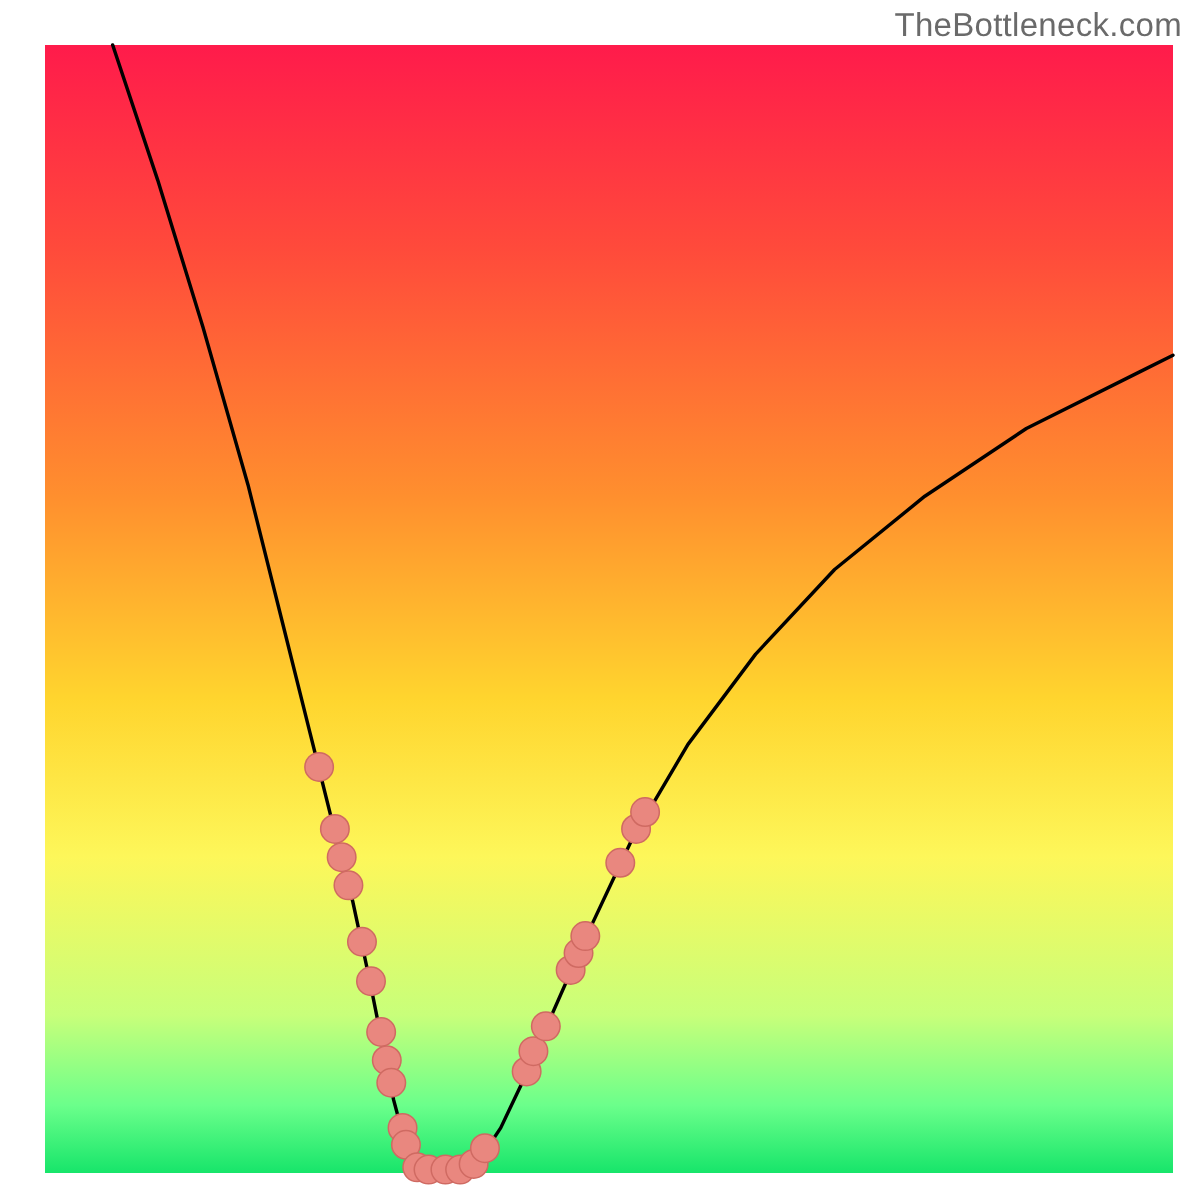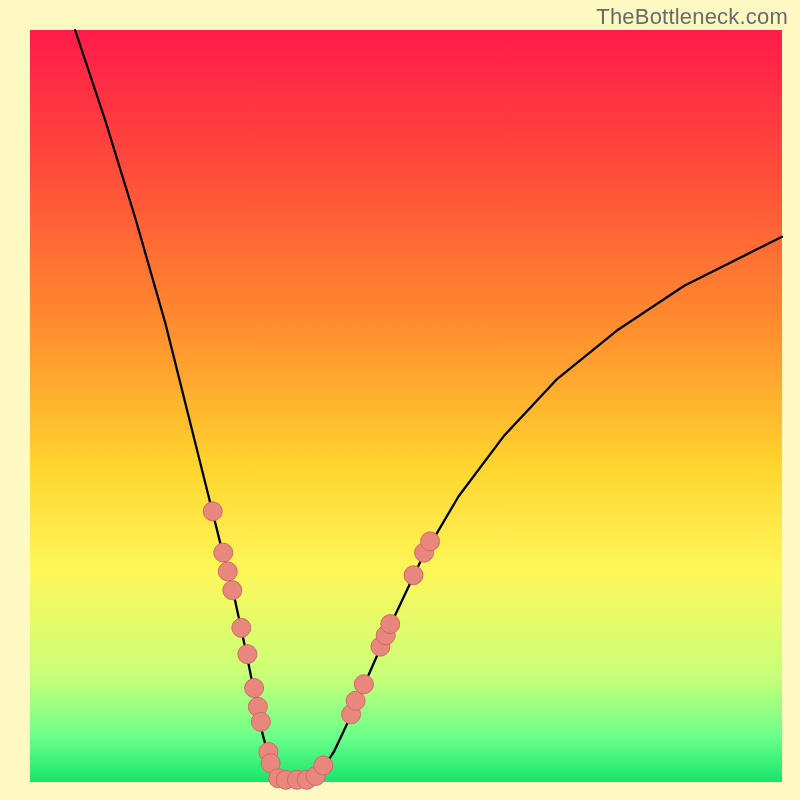--- a/index.html
+++ b/index.html
@@ -8,21 +8,21 @@
     width: 800px;
     height: 800px;
     overflow: hidden;
     background: #000;
     font-family: Arial, Helvetica, sans-serif;
   }
   .stage {
     position: relative;
     width: 800px;
     height: 800px;
-    background: #fef9c3;
+    background: #ffffff;
   }
   .watermark {
     position: absolute;
     top: 4px;
     right: 12px;
     color: #6a6a6a;
     font-size: 22px;
     font-weight: 500;
     letter-spacing: 0.2px;
     z-index: 10;

